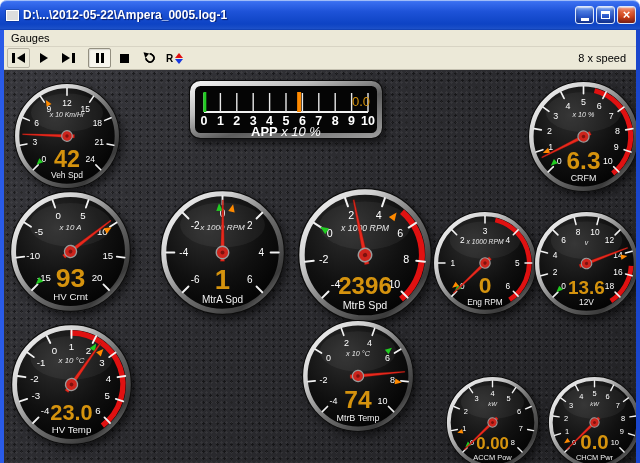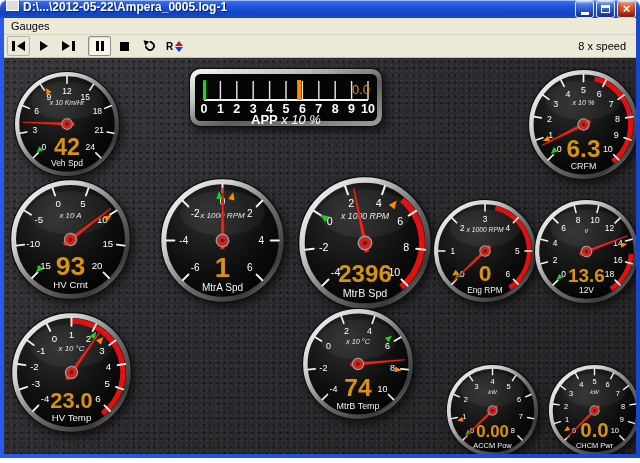--- a/index.html
+++ b/index.html
@@ -1,20 +1,20 @@
 <!DOCTYPE html>
 <html><head>
 <meta charset="utf-8">
 <style>
   html,body{margin:0;padding:0;background:#e9e7df;}
   *{box-sizing:border-box;}
   body{font-family:"Liberation Sans",sans-serif;}
   .window{width:640px;height:463px;background:#fdfdfd;position:relative;overflow:hidden;}
   
-  .titlebar{height:18px;border-radius:7px 7px 0 0;display:flex;align-items:flex-start;padding:0 4px;
+  .titlebar{height:30px;border-radius:7px 7px 0 0;display:flex;align-items:center;padding:0 4px;
     background:linear-gradient(180deg,#5a8ef5 0%,#3a6ff0 6%,#1e53d8 38%,#0d43c4 80%,#1c50c8 96%,#0a38a8 100%);
     box-shadow:inset 0 1px 0 rgba(255,255,255,.45);}
   .app-icon{width:13px;height:11px;background:#ddd;border:1px solid #fff;box-shadow:0 0 1px #000;margin:0 4px 0 2px;}
   .title-text{color:#fff;font-size:12px;font-weight:bold;text-shadow:1px 1px 1px rgba(0,20,90,.9);flex:1;
     white-space:nowrap;overflow:hidden;}
   .tb-ctl{width:19px;height:18px;border-radius:3px;border:1px solid #dce8fc;margin-left:2px;
     display:flex;align-items:center;justify-content:center;box-shadow:inset 0 -3px 4px rgba(0,0,40,.35),inset 0 1px 1px rgba(255,255,255,.6);cursor:default;}
   .btn-blue{background:linear-gradient(180deg,#9cbcf8 0%,#4a7ae0 25%,#2a58cc 60%,#1c48b8 100%);}
   .btn-close{background:linear-gradient(180deg,#f4a58c 0%,#e4643c 30%,#cc3c14 70%,#b03010 100%);}
   .glyph-min{width:8px;height:3px;background:#fff;margin-top:8px;}

